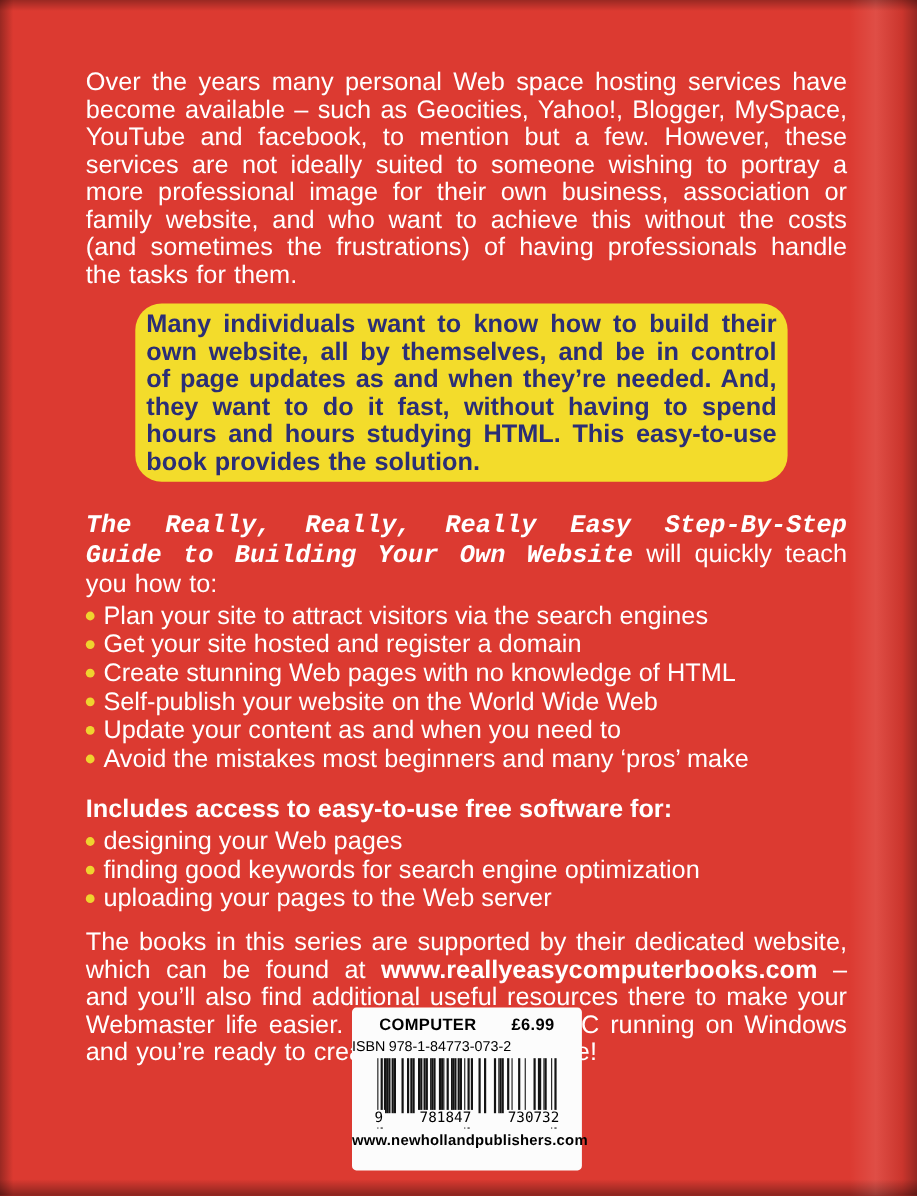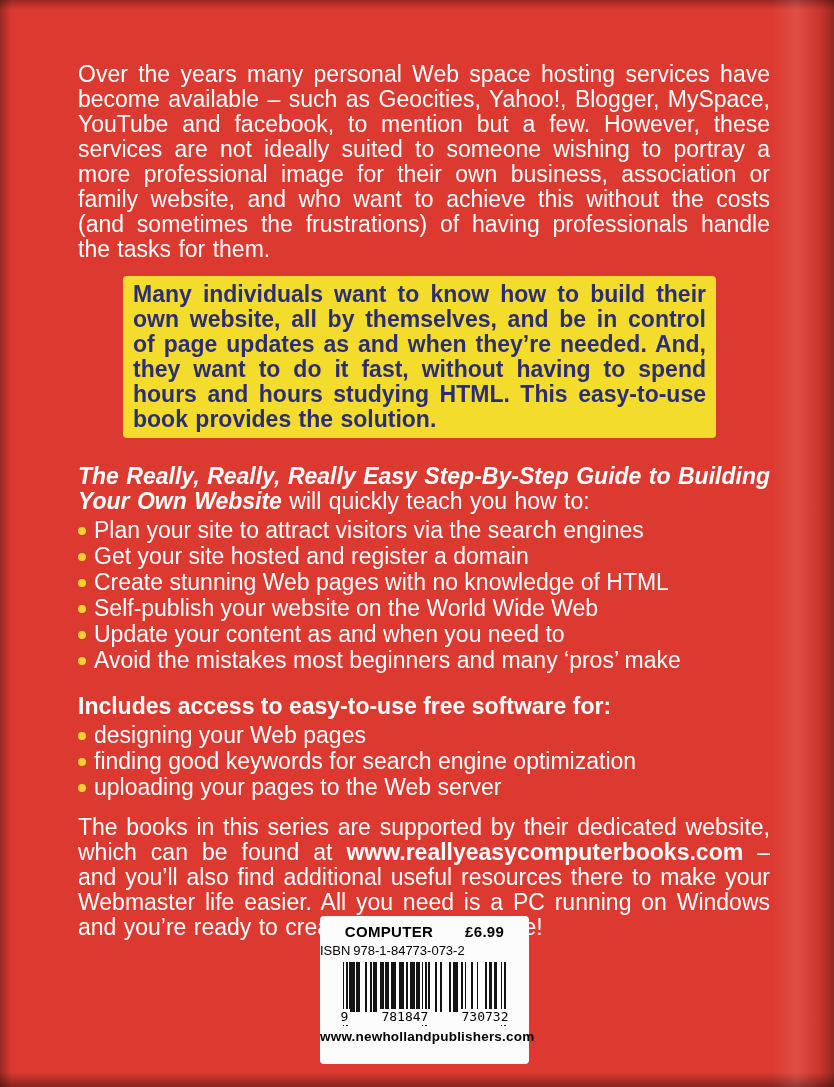--- a/index.html
+++ b/index.html
@@ -18,28 +18,28 @@
       linear-gradient(180deg, rgba(0,0,0,.30) 0, rgba(0,0,0,0) 10px,
         rgba(0,0,0,0) calc(100% - 15px), rgba(0,0,0,.38) 100%);
   }
   .content{
     position:absolute;left:78px;top:62px;width:692px;
     color:#ffffff;font-size:23px;line-height:25px;
   }
   .para{margin:0;text-align:justify;word-spacing:1px;}
   .highlight{
     margin:14px 0 0 45px;width:593px;box-sizing:border-box;
-    background:#f3dc2b;border-radius:4px;padding:6px 10px;
+    background:#f3dc2b;border-radius:24px;padding:6px 10px;
   }
   .highlight p{
     margin:0;color:#2b2e76;font-weight:bold;text-align:justify;
     line-height:25px;word-spacing:1px;
   }
   .guide{margin:26px 0 0 0;text-align:justify;word-spacing:1px;}
-  .t-it{font-style:italic;font-weight:bold;}
+  .t-it{font-style:italic;font-weight:bold;font-family:Liberation Mono, monospace;}
   .bl{list-style:none;margin:4px 0 0 0;padding:0;}
   .bl li{display:flex;align-items:flex-start;line-height:25px;margin-bottom:1px;text-align:right;}
   .dot{flex:0 0 8px;width:8px;height:8px;border-radius:50%;background:#efd32f;margin:9px 8px 0 0;}
   .inc{margin:21px 0 0 0;font-weight:bold;}
   .u{}
   .outro{margin:15px 0 0 0;}
   .link{font-weight:bold;}
 
   
   .bc{

